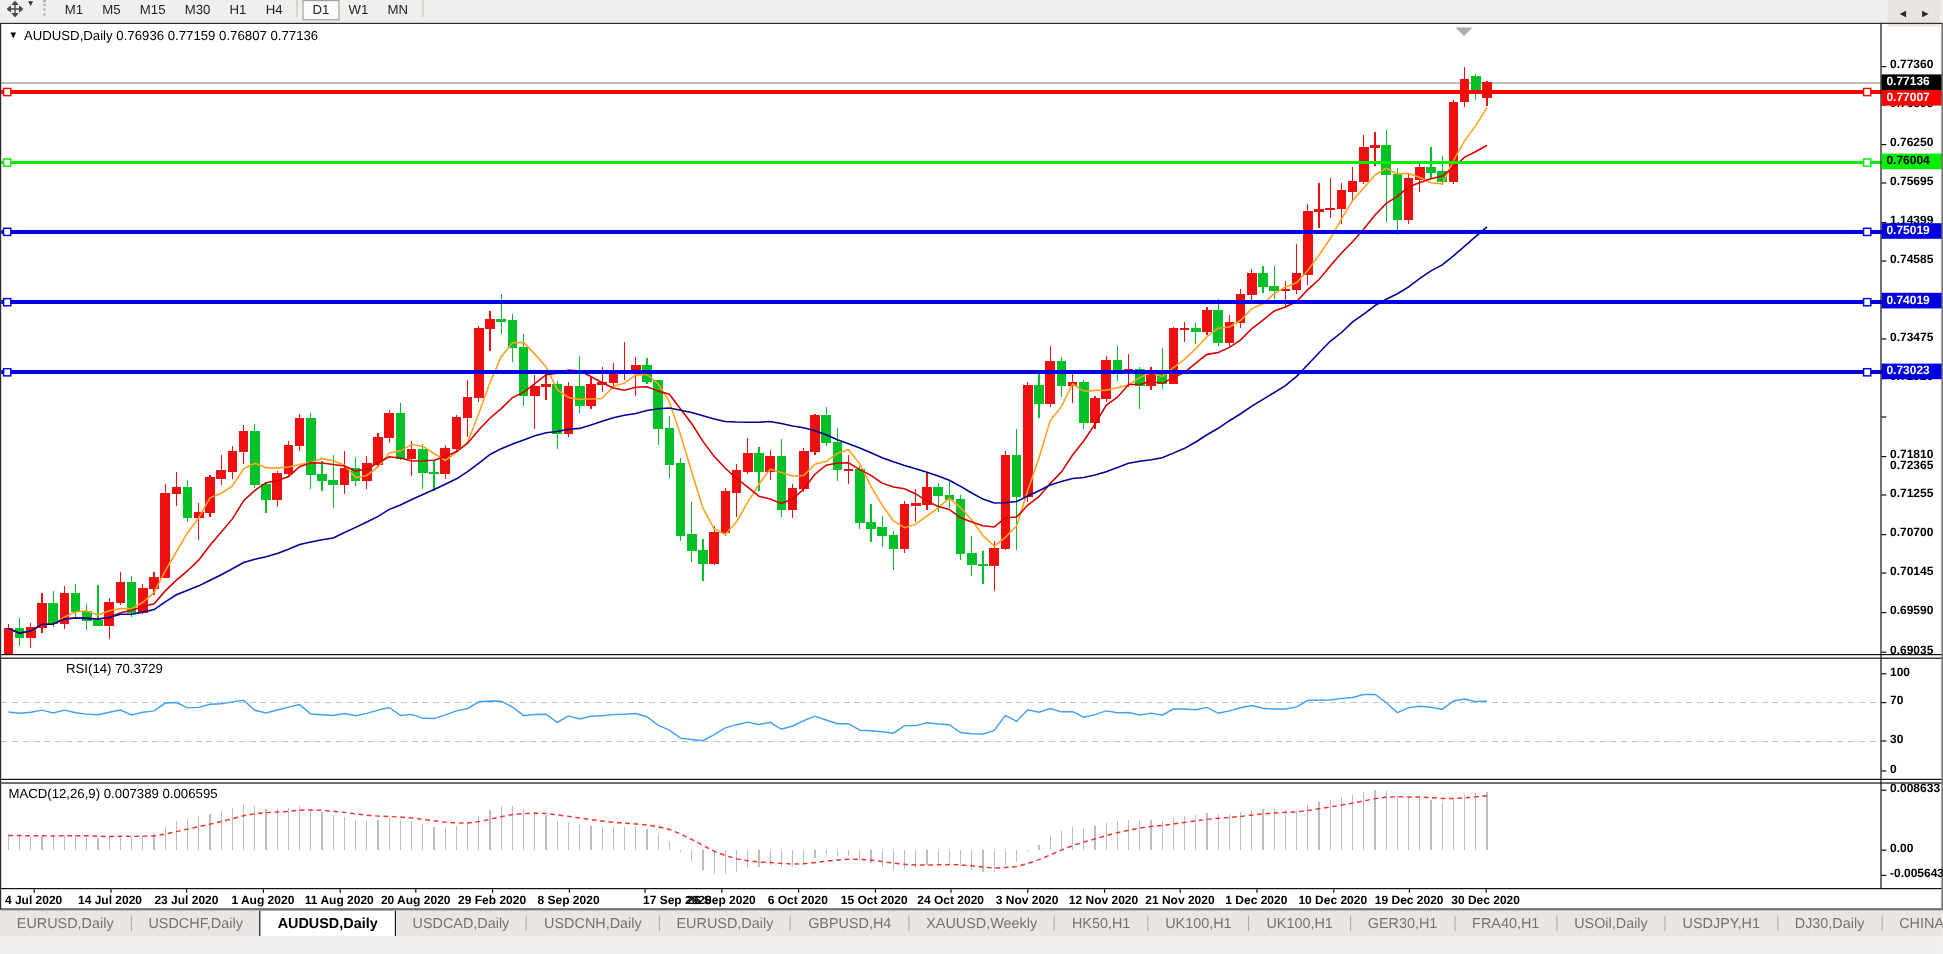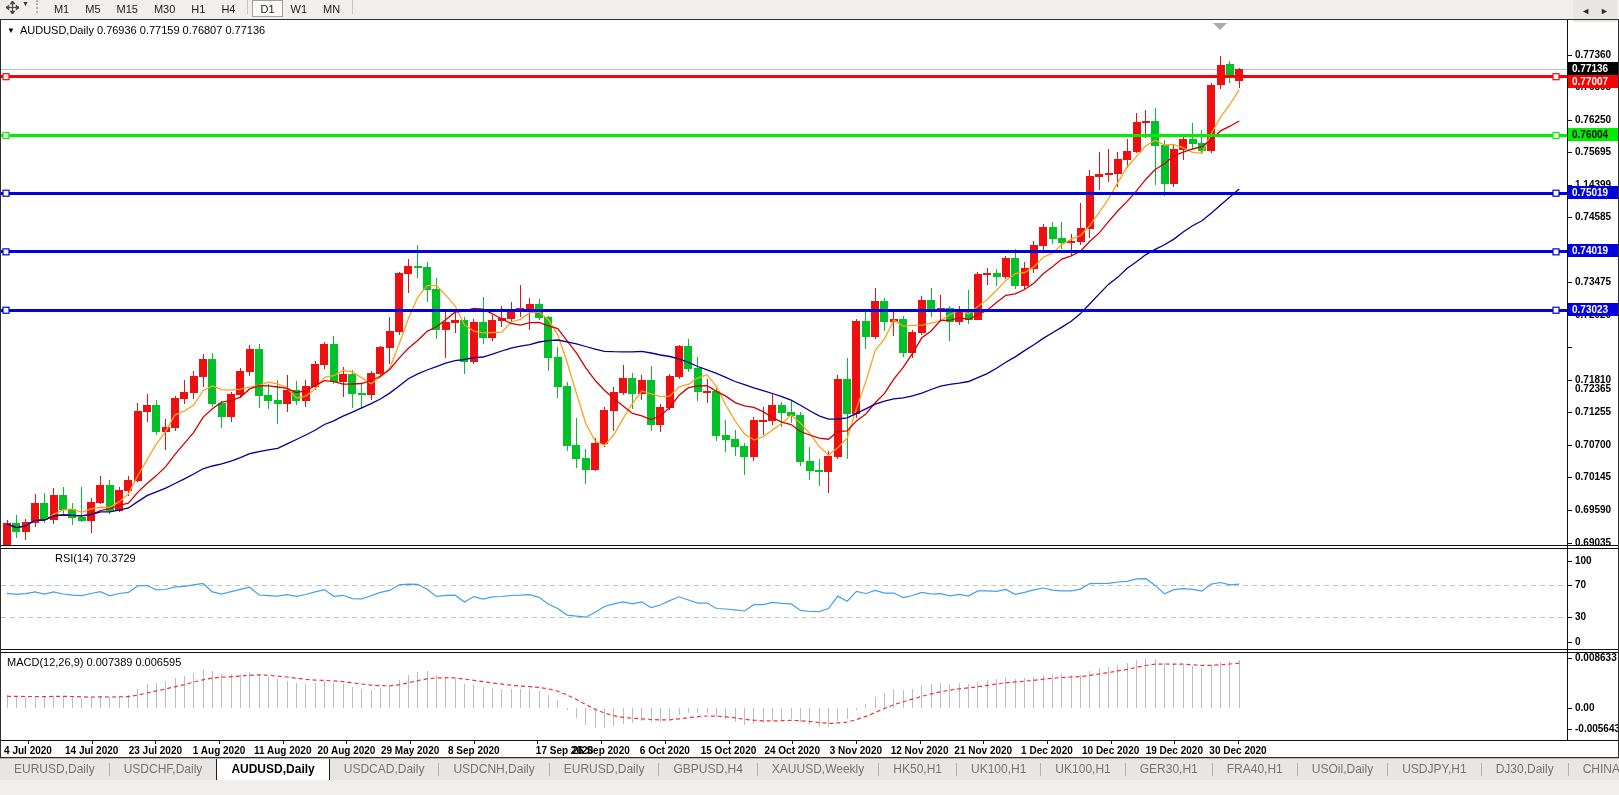--- a/index.html
+++ b/index.html
@@ -545,21 +545,21 @@
       <div class="date-label" style="left: 90.6842px;">14 Jul 2020</div>
       <div class="date-tick" style="left: 154.368px;"></div>
       <div class="date-label" style="left: 154.368px;">23 Jul 2020</div>
       <div class="date-tick" style="left: 218.053px;"></div>
       <div class="date-label" style="left: 218.053px;">1 Aug 2020</div>
       <div class="date-tick" style="left: 281.737px;"></div>
       <div class="date-label" style="left: 281.737px;">11 Aug 2020</div>
       <div class="date-tick" style="left: 345.421px;"></div>
       <div class="date-label" style="left: 345.421px;">20 Aug 2020</div>
       <div class="date-tick" style="left: 409.105px;"></div>
-      <div class="date-label" style="left: 409.105px;">29 May 2020</div>
+      <div class="date-label" style="left: 409.105px;">29 Feb 2020</div>
       <div class="date-tick" style="left: 472.789px;"></div>
       <div class="date-label" style="left: 472.789px;">8 Sep 2020</div>
       <div class="date-tick" style="left: 536.474px;"></div>
       <div class="date-label" style="left: 536.474px; margin-left: 27px;">17 Sep 2020</div>
       <div class="date-tick" style="left: 600.158px;"></div>
       <div class="date-label" style="left: 600.158px;">26 Sep 2020</div>
       <div class="date-tick" style="left: 663.842px;"></div>
       <div class="date-label" style="left: 663.842px;">6 Oct 2020</div>
       <div class="date-tick" style="left: 727.526px;"></div>
       <div class="date-label" style="left: 727.526px;">15 Oct 2020</div>

